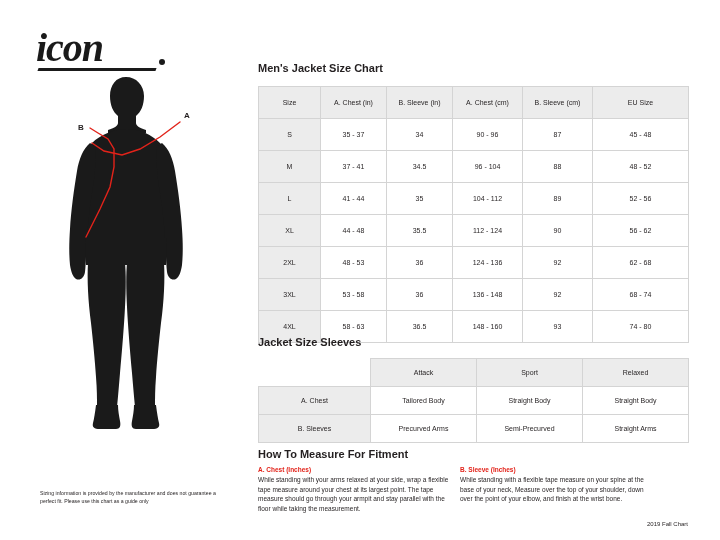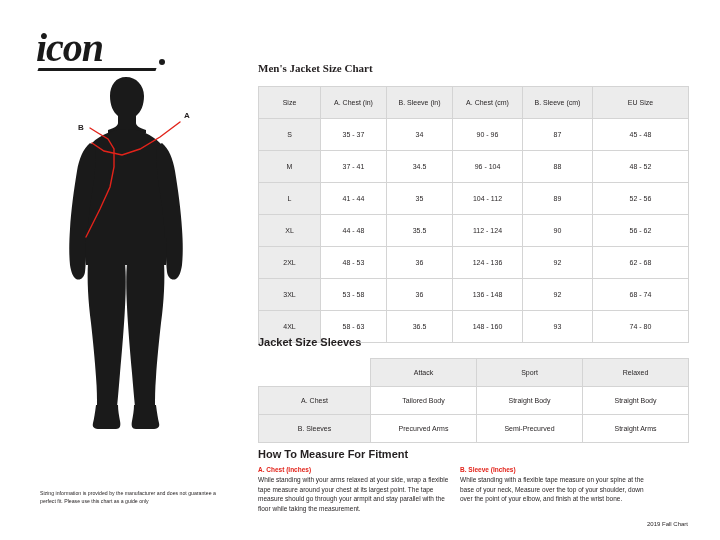--- a/index.html
+++ b/index.html
@@ -96,21 +96,21 @@
     left: 258px;
     top: 0;
     width: 430px;
   }
   .section-title {
     font-size: 11px;
     font-weight: bold;
     color: #231f20;
     margin: 0;
   }
-  #title-main { position: absolute; left: 0; top: 62px; font-family: Liberation Serif, serif; }
+  #title-main { position: absolute; left: 0; top: 62px; }
   #title-styles { position: absolute; left: 0; top: 336px; }
   #title-measure { position: absolute; left: 0; top: 448px; text-align: right; }
 
   table {
     border-collapse: collapse;
     table-layout: fixed;
     font-size: 7px;
     color: #231f20;
   }
   table td, table th {

